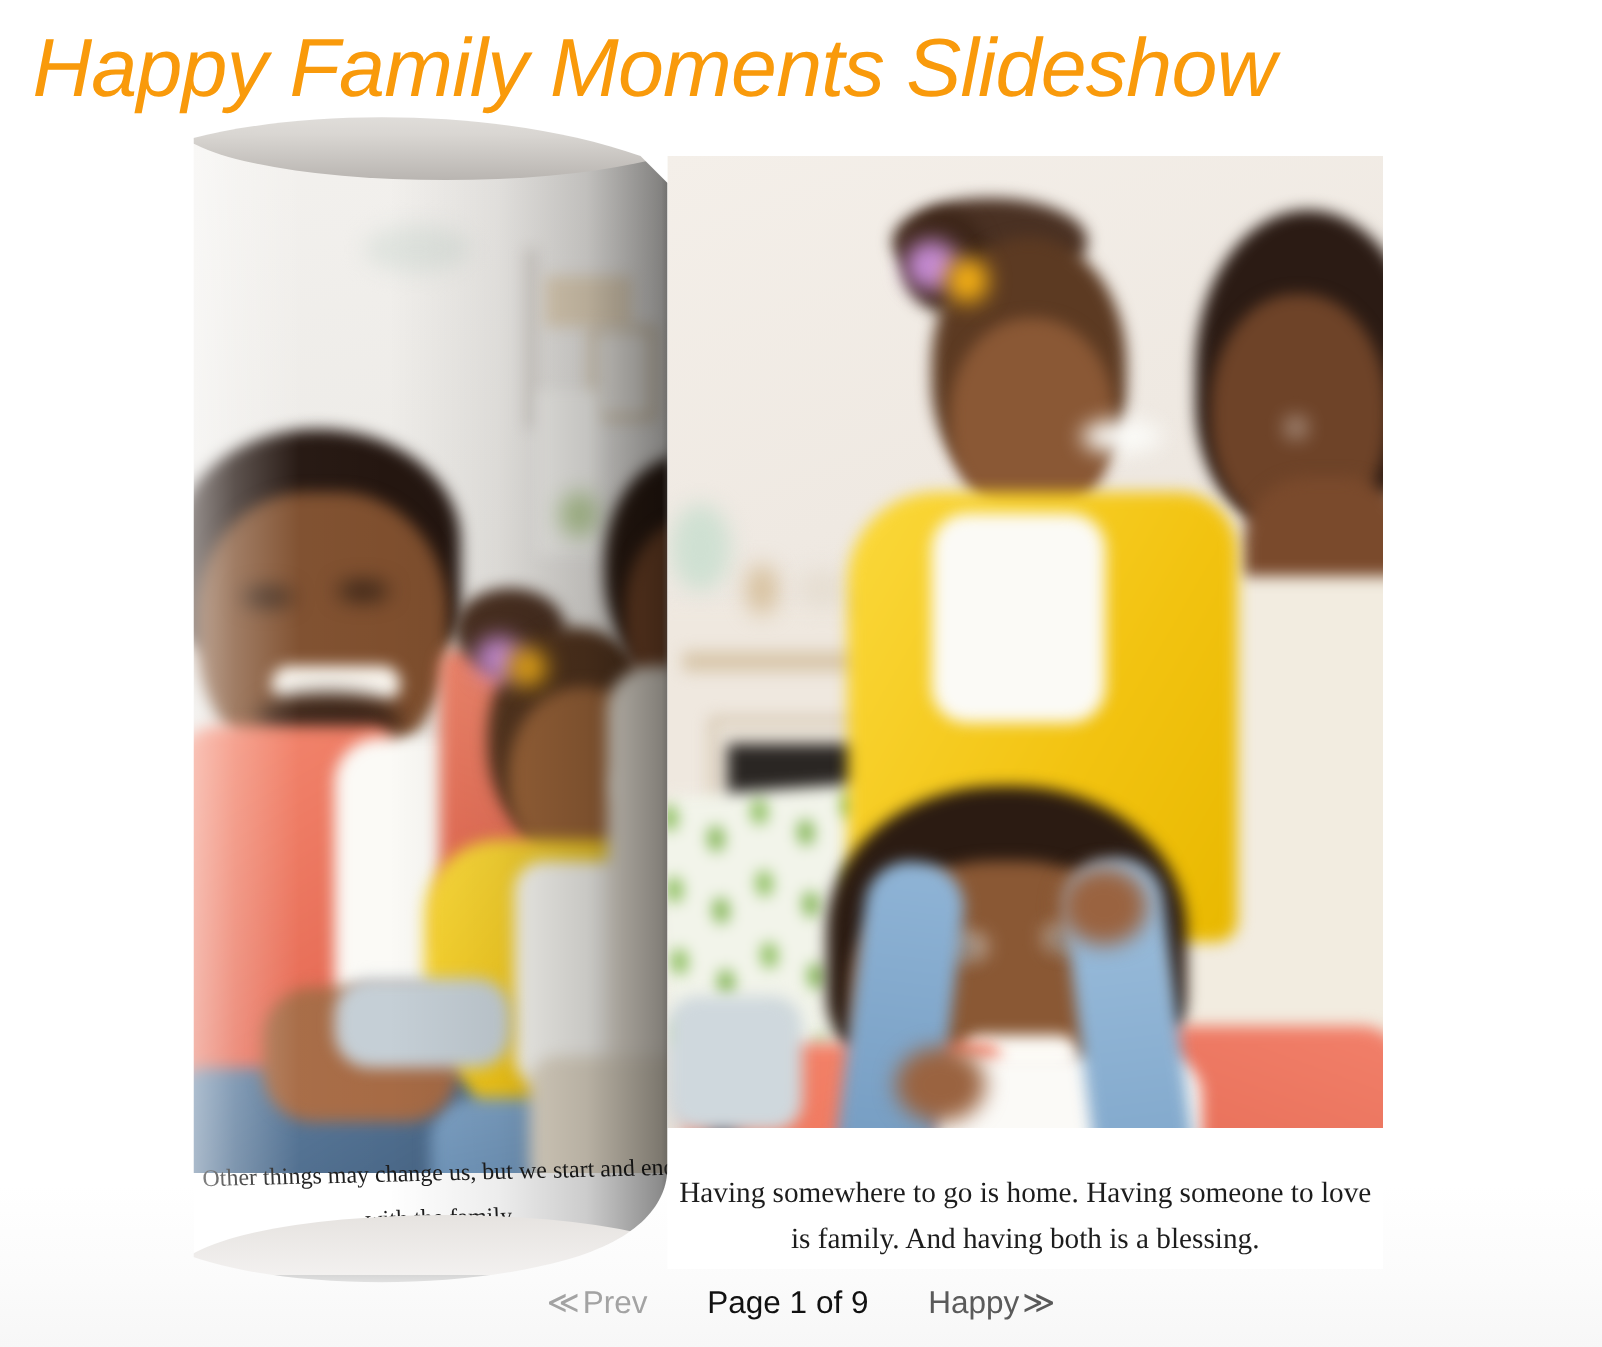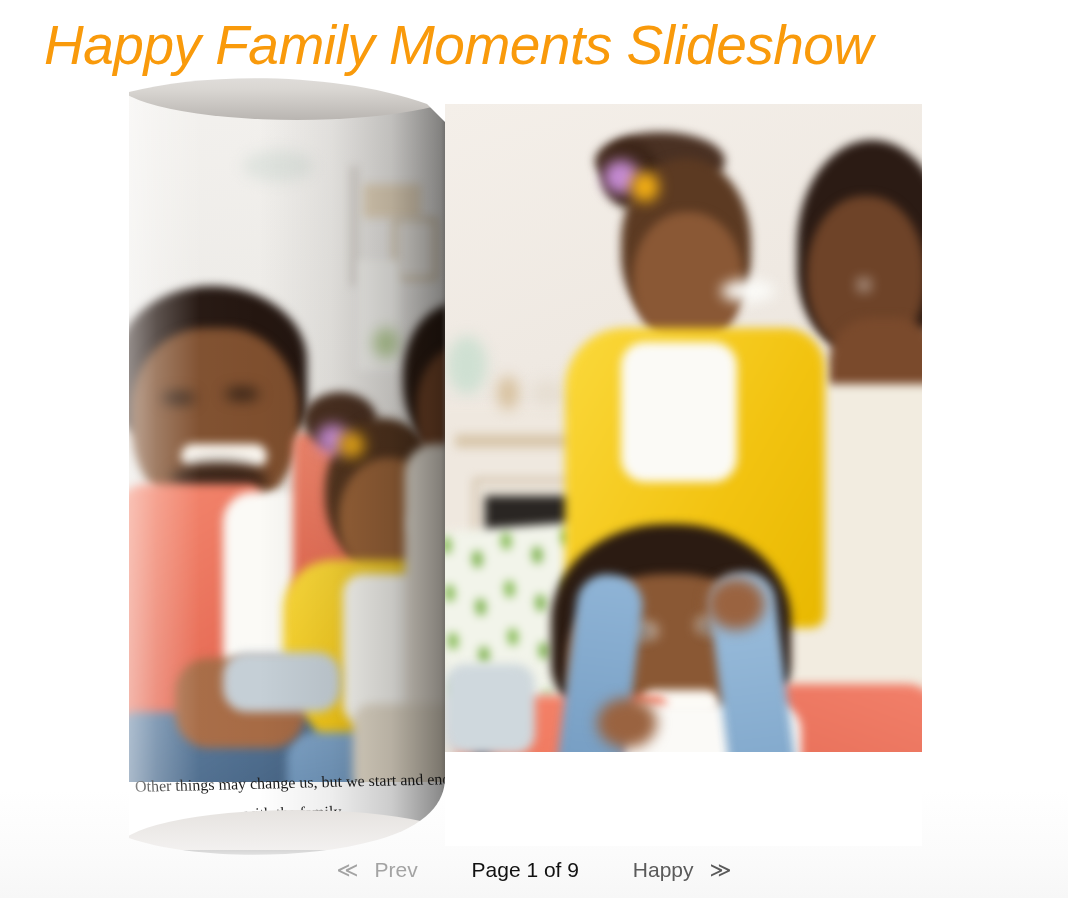--- a/index.html
+++ b/index.html
@@ -17,32 +17,31 @@
     height: 898px;
     background: linear-gradient(180deg, #ffffff 0%, #ffffff 88%, #fbfbfb 95%, #f7f7f7 100%);
     overflow: hidden;
   }
 
   
   #title {
     position: absolute;
     left: 0; top: 10px;
     width: 872px;
-    text-align: left;
+    text-align: center;
     font-family: "Liberation Sans", sans-serif;
     font-style: italic;
     font-weight: 400;
     font-size: 55px;
     line-height: 70px;
     letter-spacing: -0.5px;
     color: #F99A0B;
     white-space: nowrap;
     z-index: 30;
     user-select: none;
-    padding-left: 44px;
   }
 
   
   #book {
     position: absolute;
     left: 127px;
     top: 78px;
     width: 795px;
     height: 772px;
   }
@@ -199,21 +198,21 @@
   #nav .next { color: #5a5a5a; }
   #nav .chev { font-size: 21px; }
   #nav .pageinfo {
     display: inline-block;
     vertical-align: middle;
     color: #111111;
     font-weight: 400;
     margin: 0 26px;
     padding: 0 2px;
   }
-  #nav .lbl { margin: 0 16px; }
+  #nav .lbl { margin: 0 2px; }
 </style>
 </head>
 <body>
 
 <div id="stage">
 
   <div id="title">Happy Family Moments Slideshow</div>
 
   <div id="book">
 
@@ -273,20 +272,21 @@
           <div class="soft" style="left:176px; top:600px; width:180px; height:220px; background:#fbfaf7; border-radius:26px 26px 0 0;"></div>
 
           <div class="soft" style="left:120px; top:470px; width:66px; height:250px; background:linear-gradient(180deg,#8fb4d6,#6f97bd); border-radius:30px; transform:rotate(7deg);"></div>
           <div class="soft" style="left:276px; top:468px; width:66px; height:250px; background:linear-gradient(180deg,#9dbfdd,#7ba3c8); border-radius:30px; transform:rotate(-7deg);"></div>
           <div class="blob" style="left:262px; top:474px; width:58px; height:52px; background:#9a6340;"></div>
           <div class="blob" style="left:152px; top:594px; width:60px; height:50px; background:#9a6340;"></div>
           <div class="blob" style="left:28px; top:630px; width:18px; height:34px; background:#24344a;"></div>
           <div class="soft" style="left:0px; top:560px; width:90px; height:90px; background:#cfd8dd; border-radius:20px;"></div>
         </div>
       </div>
+      <div class="cap">Having somewhere to go is home. Having someone to love is family. And having both is a blessing.</div>
     </div>
 
     <div id="page-left-wrap">
       <div id="page-left">
         <div class="photo">
           <div class="scene">
             <div class="wall" style="background:linear-gradient(170deg,#f3f1ee 0%,#eceae6 40%,#e6e2dc 75%,#ded9d2 100%);"></div>
 
             <div class="blob" style="left:116px; top:58px; width:70px; height:32px; background:#dfe3de;"></div>
 

